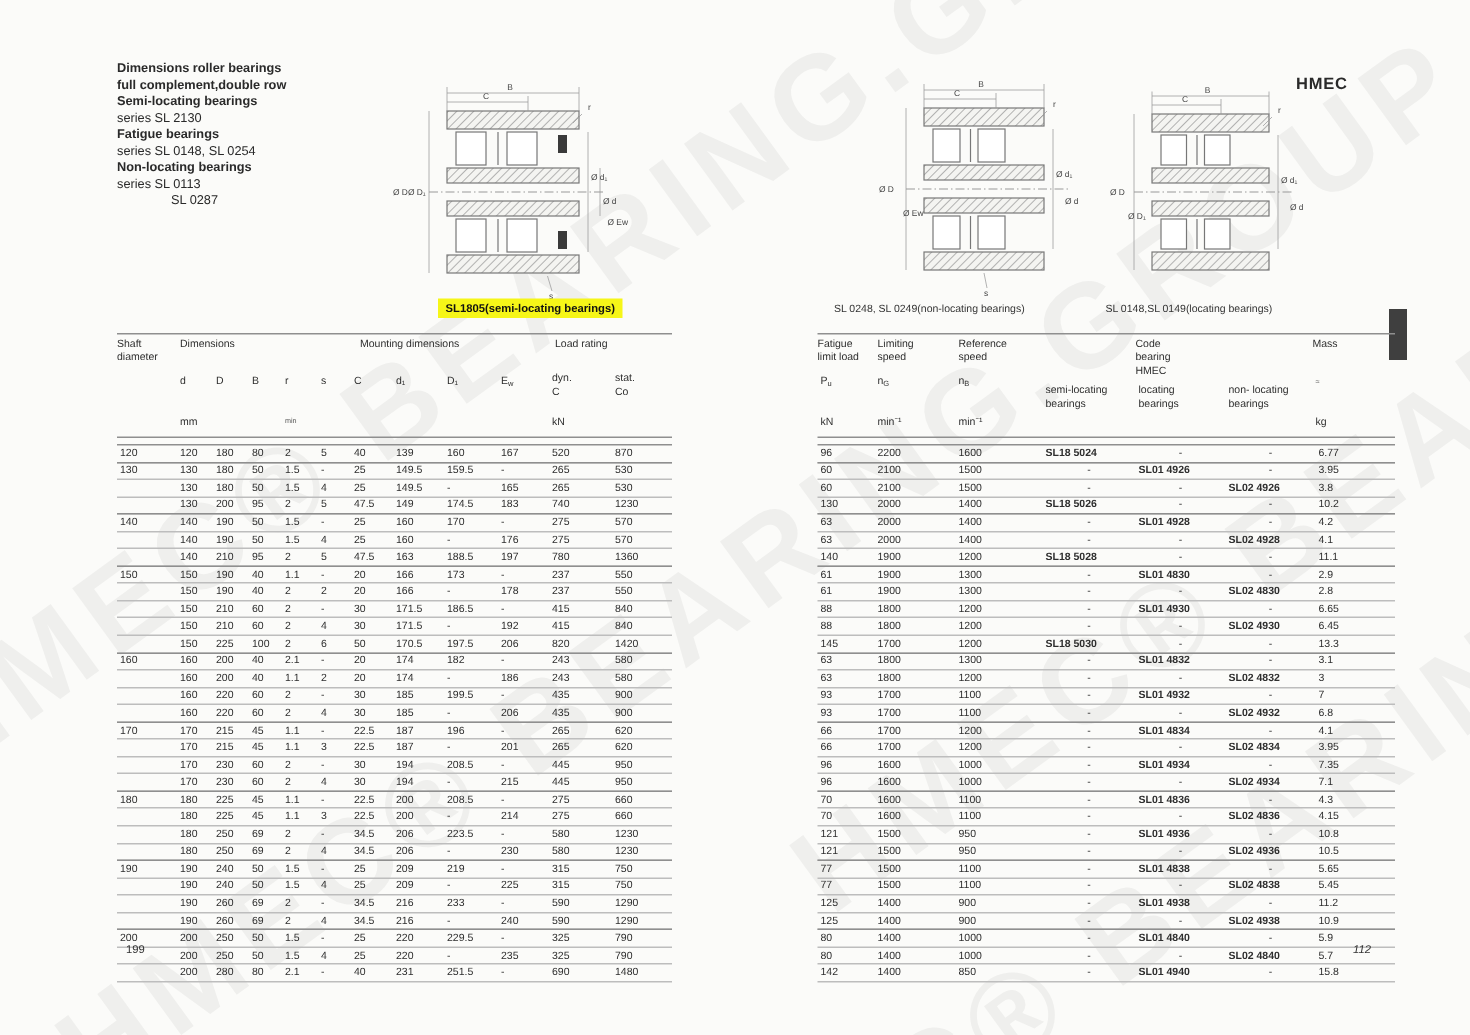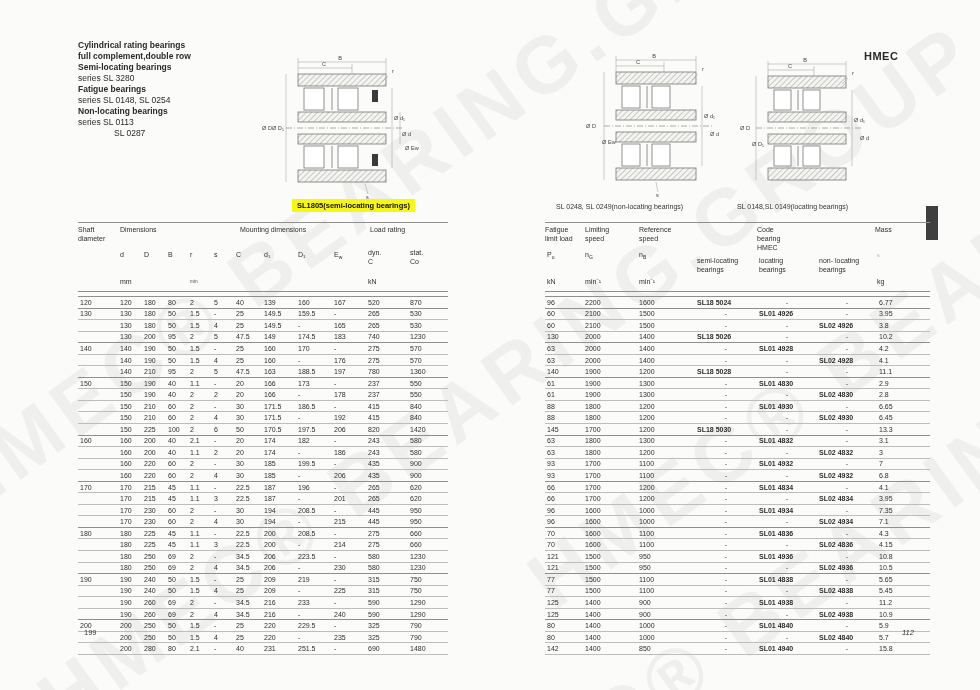--- a/index.html
+++ b/index.html
@@ -50,24 +50,24 @@
 <div class="sheet">
 
   <div class="wm">
     <div class="wm-line" style="top:120px;left:-160px;">HMEC® BEARING.GROUP</div>
     <div class="wm-line" style="top:330px;left:-60px;">HMEC® BEARING.GROUP</div>
     <div class="wm-line" style="top:470px;left:330px;">HMEC® BEARING.GROUP</div>
     <div class="wm-line" style="top:210px;left:430px;">HMEC® BEARING.GROUP</div>
   </div>
 
   <div class="z title-block">
-    <div class="tb">Cylindrical rating bearings</div>
+    <div class="tb">Dimensions roller bearings</div>
     <div class="tb">full complement,double row</div>
     <div class="tb">Semi-locating bearings</div>
-    <div>series SL 3280</div>
+    <div>series SL 2130</div>
     <div class="tb">Fatigue bearings</div>
     <div>series SL 0148, SL 0254</div>
     <div class="tb">Non-locating bearings</div>
     <div>series SL 0113</div>
     <div class="tind">SL 0287</div>
   </div>
 
   <svg class="z" style="left:266px;top:50px;" width="160" height="150" viewBox="0 0 160 150">
     <defs>
       <pattern id="hA" width="4" height="4" patternUnits="userSpaceOnUse" patternTransform="rotate(45)">

